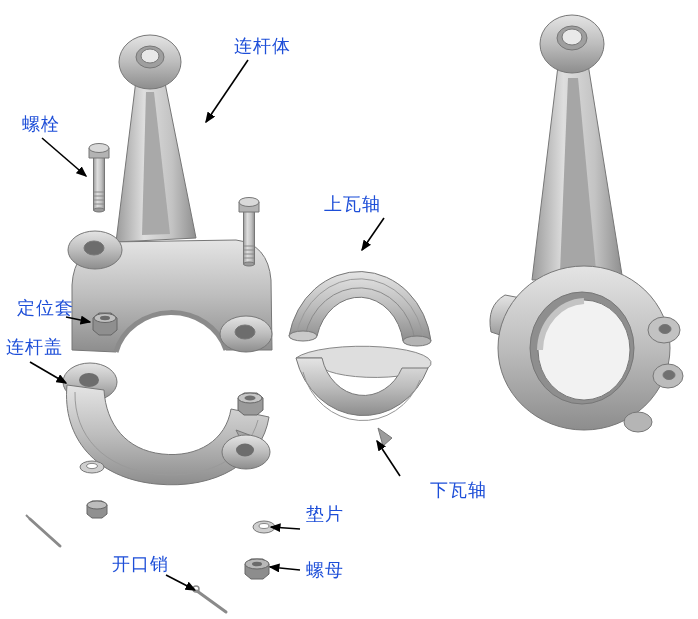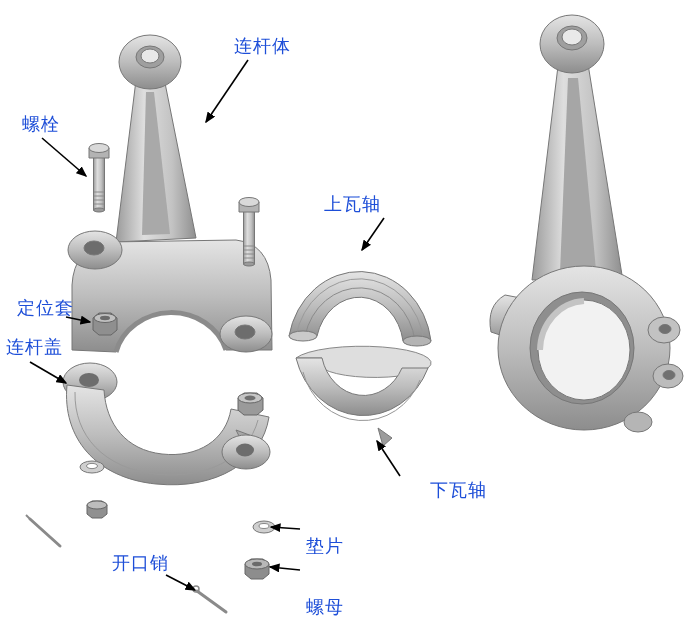--- a/index.html
+++ b/index.html
@@ -165,18 +165,18 @@
       </g>
   </svg>
 
   <div class="labels" id="label-layer">
       <div class="part-label" style="left: 234px; top: 36px;">连杆体</div>
       <div class="part-label" style="left: 22px; top: 114px; text-align: center;">螺栓</div>
       <div class="part-label" style="left: 324px; top: 194px;">上瓦轴</div>
       <div class="part-label" style="left: 17px; top: 298px;">定位套</div>
       <div class="part-label" style="left: 6px; top: 338px; font-family: Liberation Mono, monospace;">连杆盖</div>
       <div class="part-label" style="left: 386px; top: 480px; margin-left: 44px;">下瓦轴</div>
-      <div class="part-label" style="left: 306px; top: 536px;">垫片</div>
-      <div class="part-label" style="left: 306px; top: 560px; margin-top: 37px;">螺母</div>
-      <div class="part-label" style="left: 112px; top: 554px; font-family: Liberation Mono, monospace;">开口销</div>
+      <div class="part-label" style="left: 306px; top: 504px;">垫片</div>
+      <div class="part-label" style="left: 306px; top: 560px;">螺母</div>
+      <div class="part-label" style="left: 112px; top: 554px;">开口销</div>
     </div>
 
 </div>
 
 </body></html>

